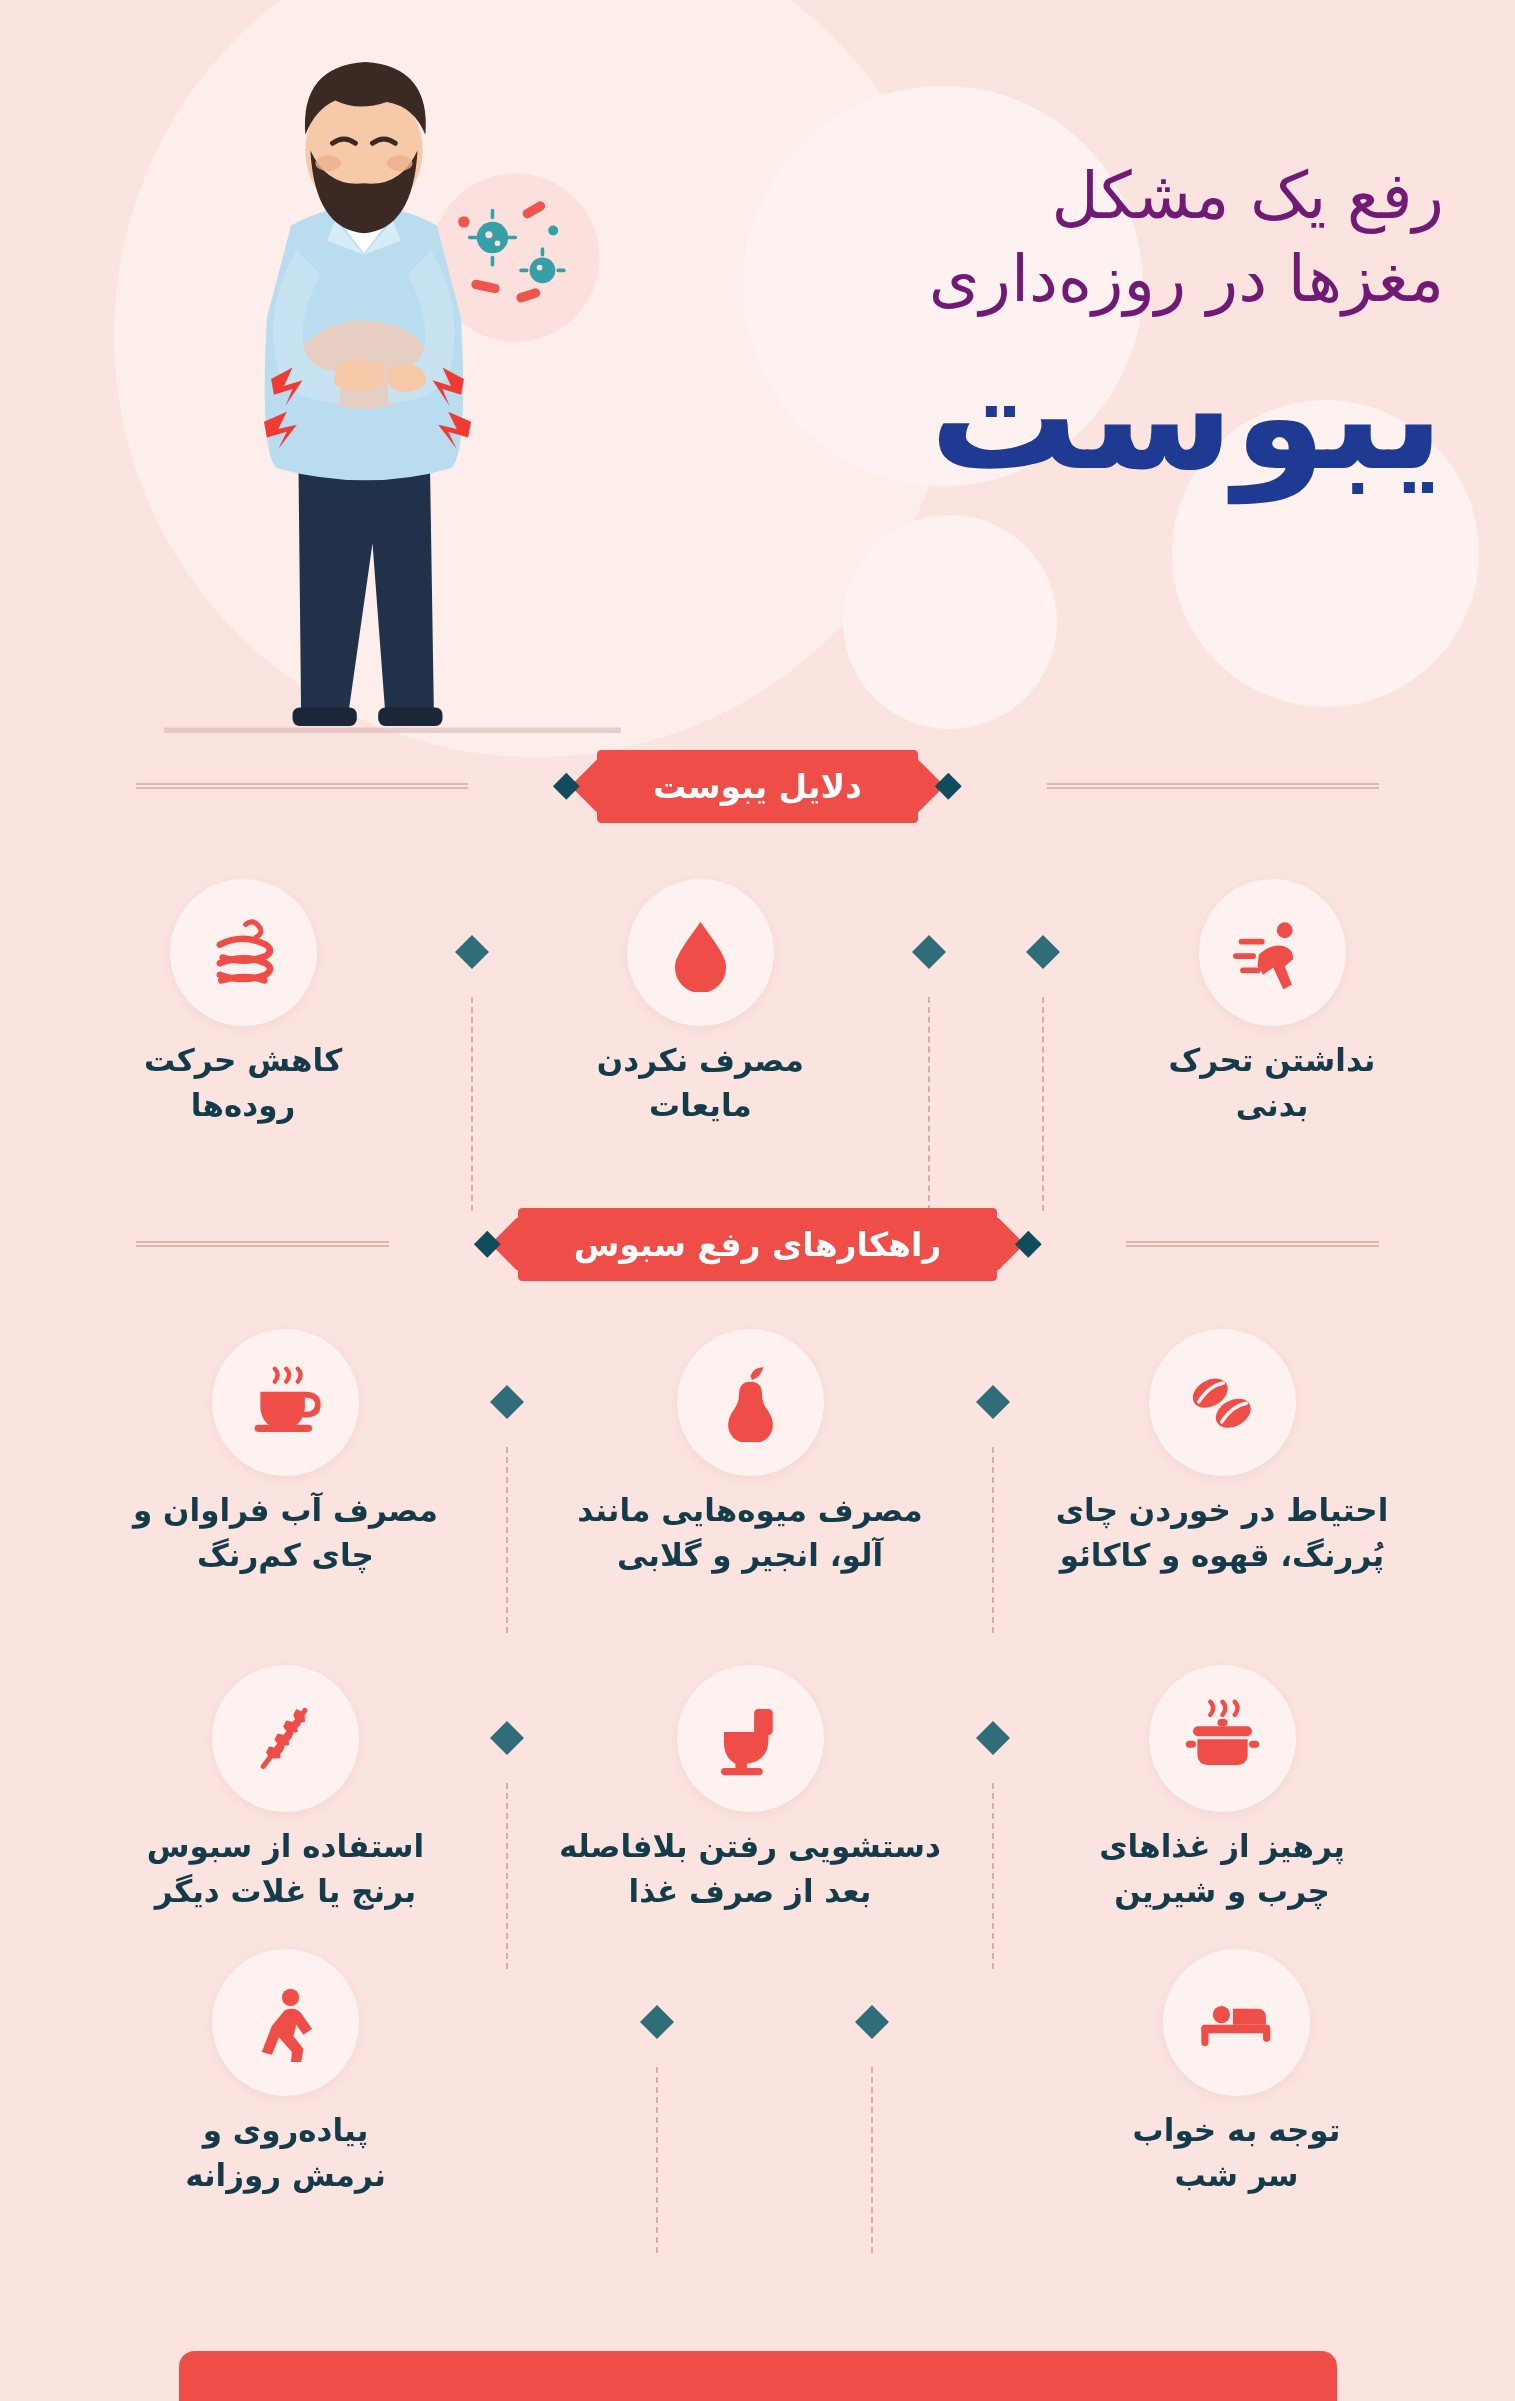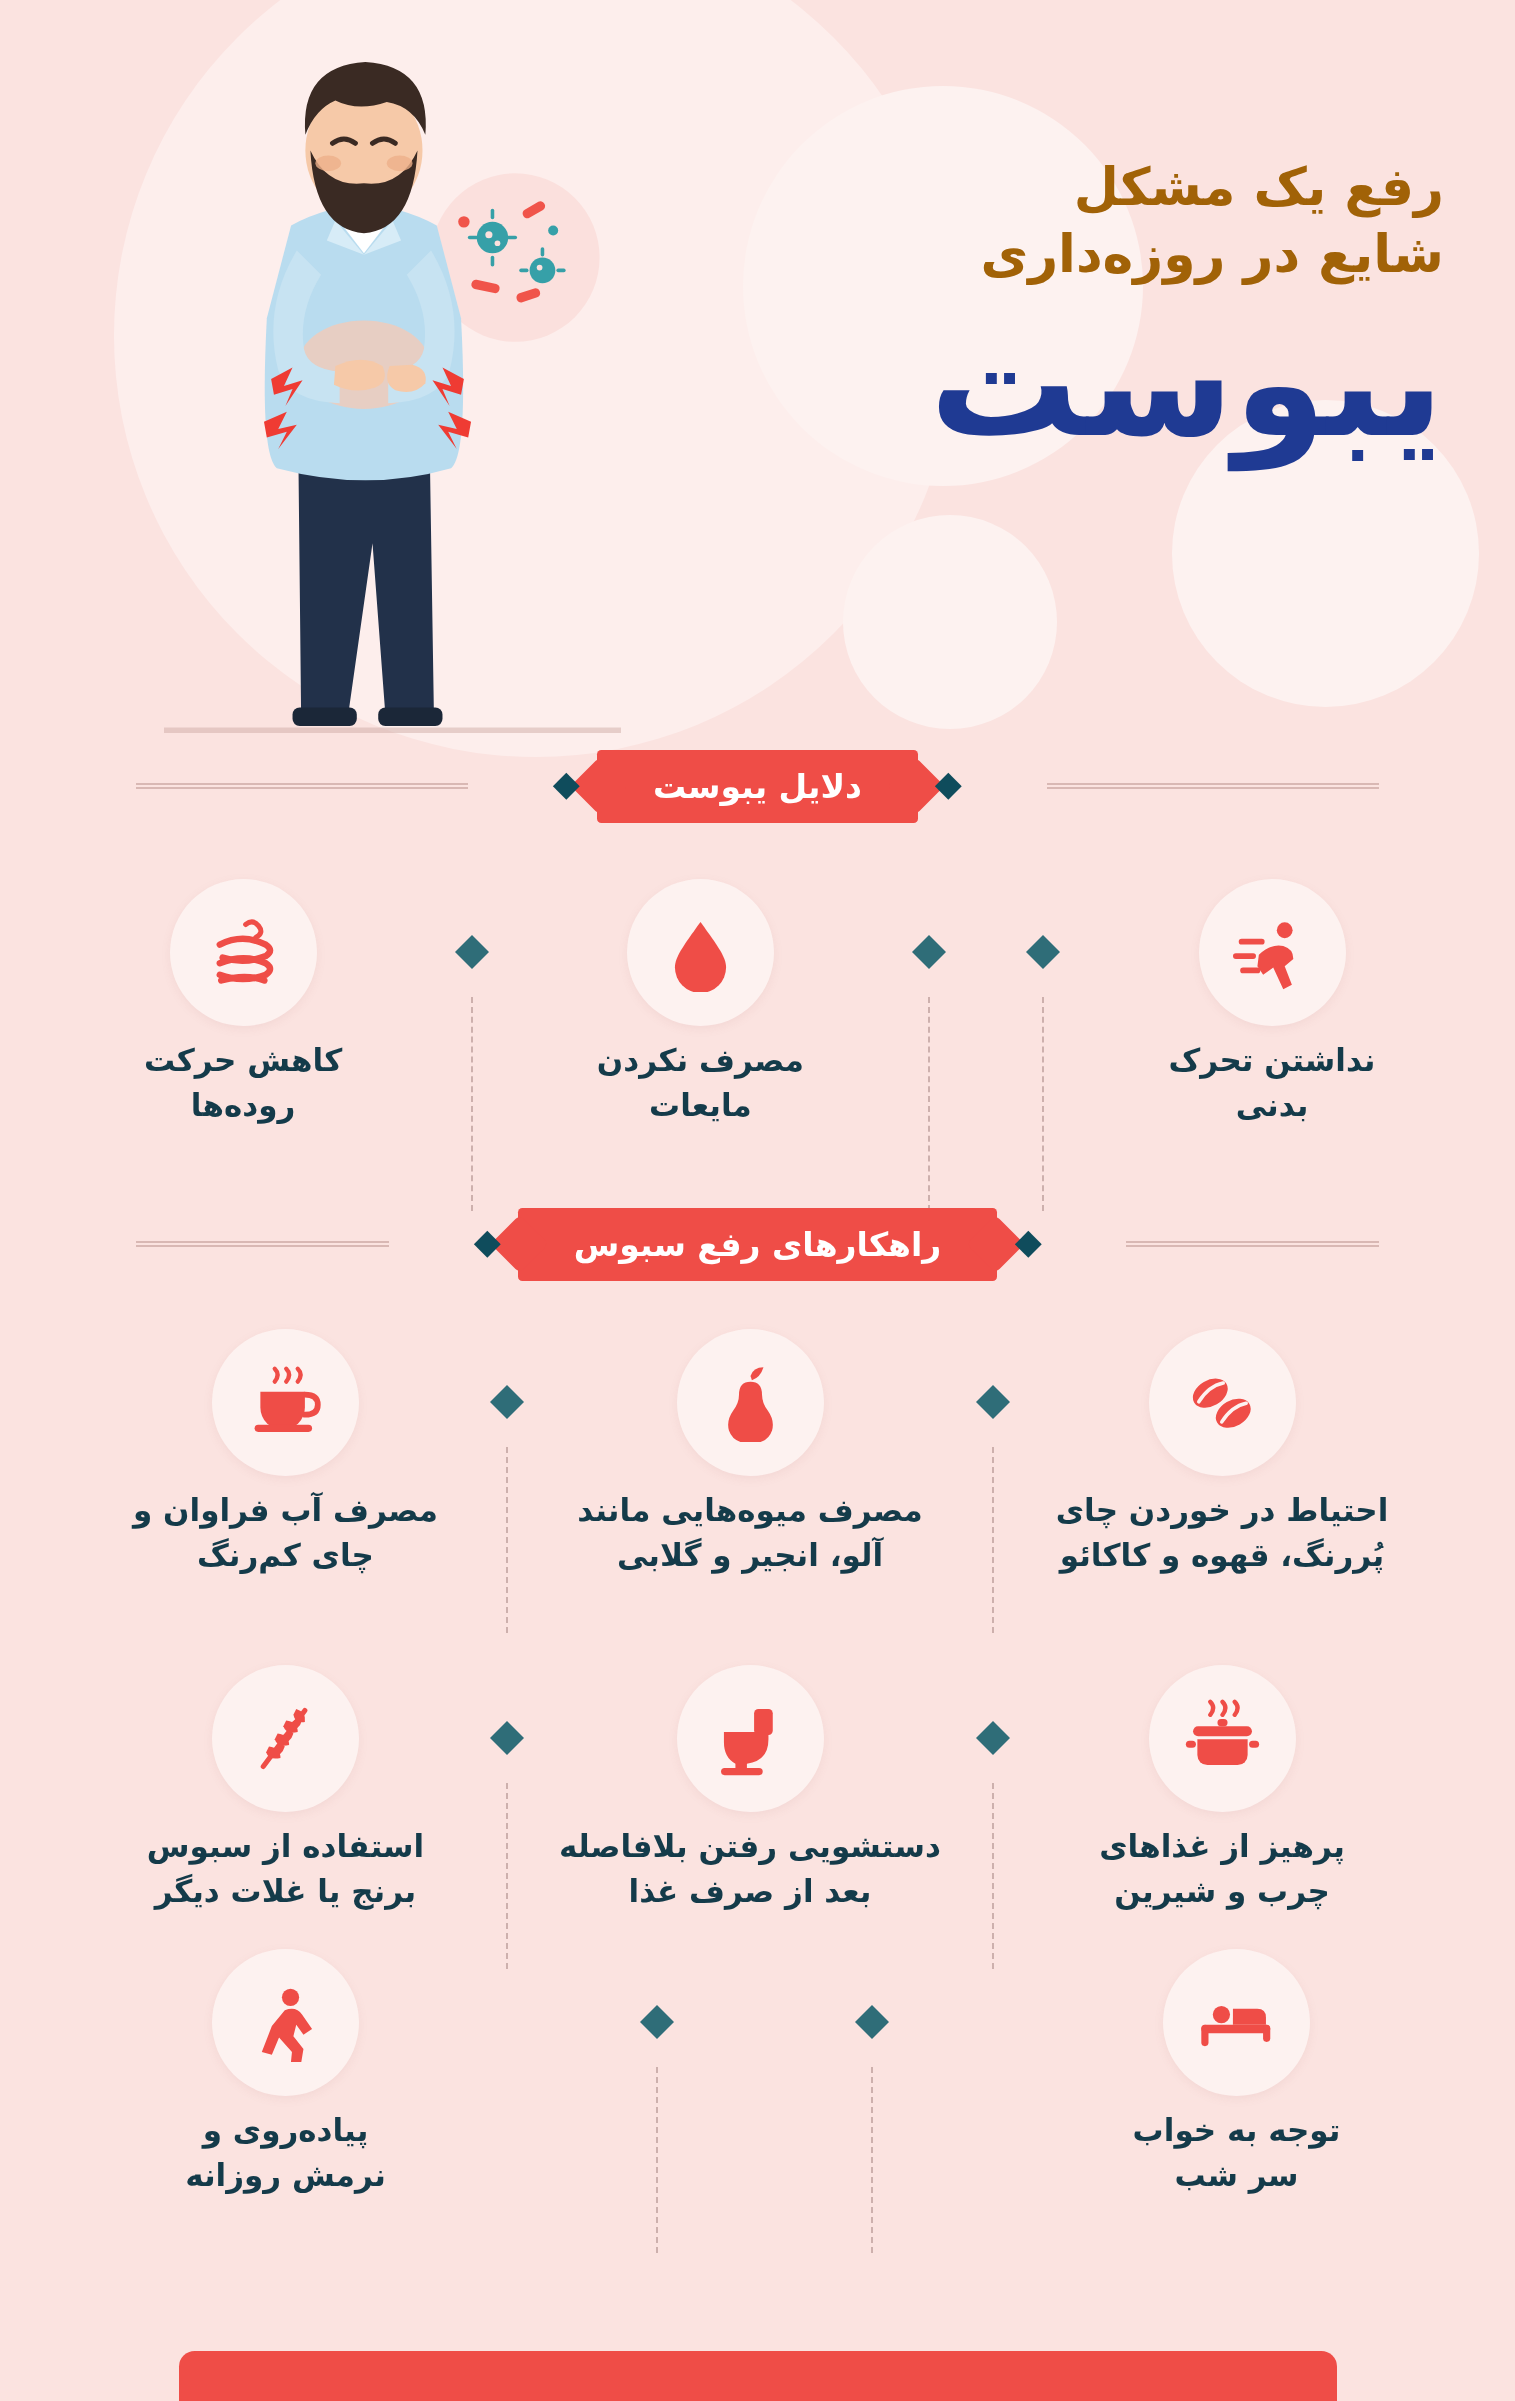--- a/index.html
+++ b/index.html
@@ -39,23 +39,23 @@
   }
   .hero-title {
     position: absolute;
     right: 71px;
     top: 154px;
     width: 843px;
     text-align: right;
     direction: rtl;
   }
   .hero-line {
-    font-size: 52px;
-    font-weight: 700;
-    color: #a16207;
+    font-size: 65px;
+    font-weight: 400;
+    color: #701a75;
     line-height: 1.28;
     letter-spacing: -0.7px;
     white-space: nowrap;
   }
   .hero-big {
     font-size: 149px;
     font-weight: 800;
     color: #1f3a93;
     line-height: 1.12;
     margin-top: 14px;
@@ -280,21 +280,21 @@
           <path d="M420 470 l-30 -16 l12 26 l-26 -8 l24 36 l-10 -24 l26 8 Z"></path>
           <path d="M430 530 l-32 -14 l12 24 l-26 -6 l26 34 l-12 -24 l28 8 Z"></path>
         </g>
 
         <rect x="-60" y="958" width="760" height="8" rx="4" fill="#c9a49f" opacity="0.45"></rect>
       </svg>
     </div>
 
     <div class="hero-title">
       <div class="hero-line">رفع یک مشکل</div>
-      <div class="hero-line">شایع در روزه‌داری</div>
+      <div class="hero-line">مغزها در روزه‌داری</div>
       <div class="hero-big">یبوست</div>
     </div>
   </div>
 
   <div class="ribbon-wrap" style="top:743px;">
     <div class="rule right"></div>
     <div class="ribbon">
       <span class="diamond l"></span>
       <span class="diamond r"></span>
       <span>دلایل یبوست</span>

